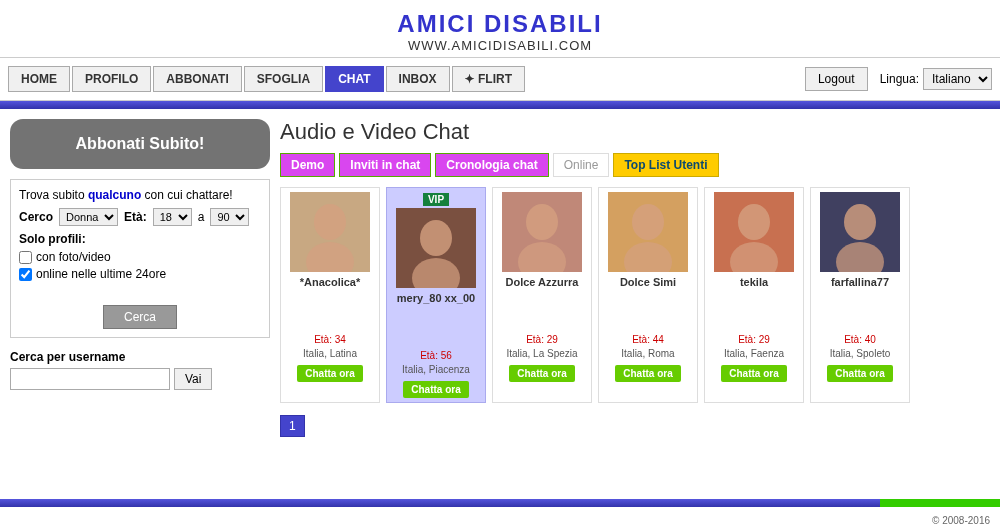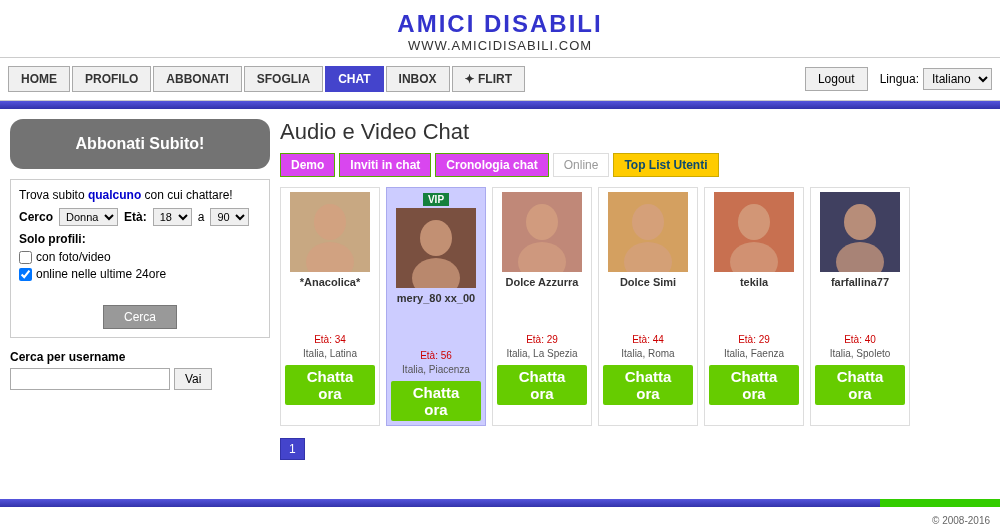--- a/index.html
+++ b/index.html
@@ -57,21 +57,21 @@
     
     #user-grid { display: flex; gap: 6px; flex-wrap: wrap; }
     .user-card { width: 100px; text-align: center; padding: 4px; border: 1px solid #ddd; position: relative; }
     .user-card.vip { background: #ccccff; border-color: #aaaaee; }
     .vip-badge { background: #15803d; color: #fff; font-size: 10px; font-weight: bold; padding: 1px 5px; display: inline-block; margin-bottom: 2px; }
     .user-photo { width: 80px; height: 80px; object-fit: cover; background: #ddd; display: flex; align-items: center; justify-content: center; margin: 0 auto 4px; overflow: hidden; }
     .user-photo svg { width: 80px; height: 80px; }
     .user-name { font-weight: bold; font-size: 11px; color: #333; }
     .user-info { font-size: 10px; color: #555; line-height: 1.4; margin-top: 45px; }
     .user-info span { color: #cc0000; }
-    .chatta-btn { margin-top: 4px; padding: 3px 8px; background: #66cc00; color: #fff; border: none; cursor: pointer; font-size: 15px; font-weight: bold; border-radius: 2px; }
+    .chatta-btn { margin-top: 4px; padding: 3px 8px; background: #66cc00; color: #fff; border: none; cursor: pointer; font-size: 10px; font-weight: bold; border-radius: 2px; }
 
     
     #pagination { margin-top: 12px; display: flex; gap: 4px; }
     .page-num { border: 1px solid #aaa; padding: 3px 8px; background: #f0f0f0; cursor: pointer; font-size: 12px; }
     .page-num.current { background: #4444cc; color: #fff; border-color: #3333aa; }
 
     
     #footer-stripe { height: 8px; background: linear-gradient(to bottom, #5555dd, #3333aa); margin-top: 10px; }
     #green-bar { height: 8px; background: #33cc00; width: 120px; margin-left: auto; }
     #footer-links { background: #fff; padding: 8px 10px; display: flex; align-items: center; gap: 0; }

